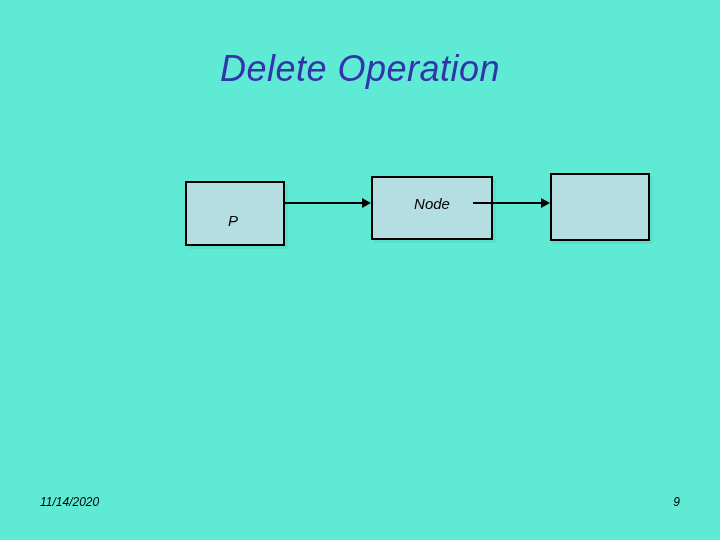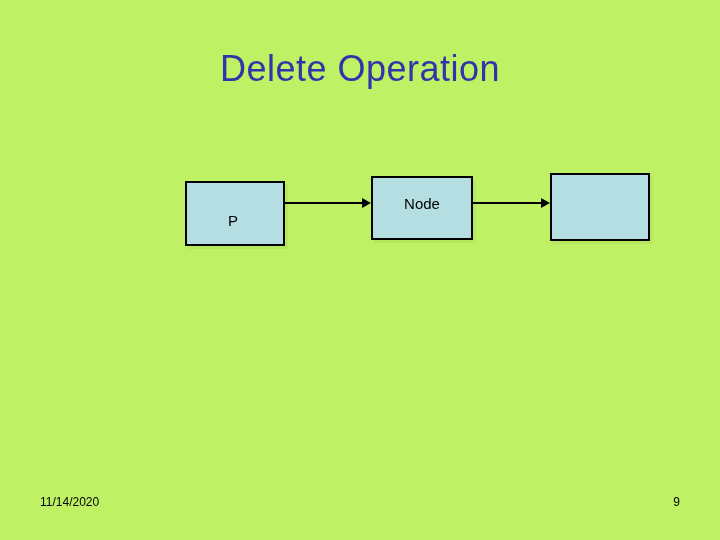--- a/index.html
+++ b/index.html
@@ -5,23 +5,24 @@
   html, body {
     margin: 0;
     padding: 0;
     background: #ffffff;
   }
 
   #slide {
     position: relative;
     width: 720px;
     height: 540px;
-    background: #bef264;
+    background: #5eead4;
     overflow: hidden;
     font-family: "Liberation Sans", sans-serif;
+    font-style: italic;
   }
 
   
   #slide-title {
     position: absolute;
     left: 0;
     top: 48px;
     width: 720px;
     text-align: center;
     font-family: "Liberation Sans", sans-serif;
@@ -71,21 +72,21 @@
   #box-p .node-label {
     position: relative;
     left: -2px;
     top: 7px;
   }
 
   
   #box-node {
     left: 371px;
     top: 176px;
-    width: 102px;
+    width: 122px;
     height: 64px;
   }
   #box-node .node-label {
     position: relative;
     top: -5px;
   }
 
   
   #box-tail {
     left: 550px;

